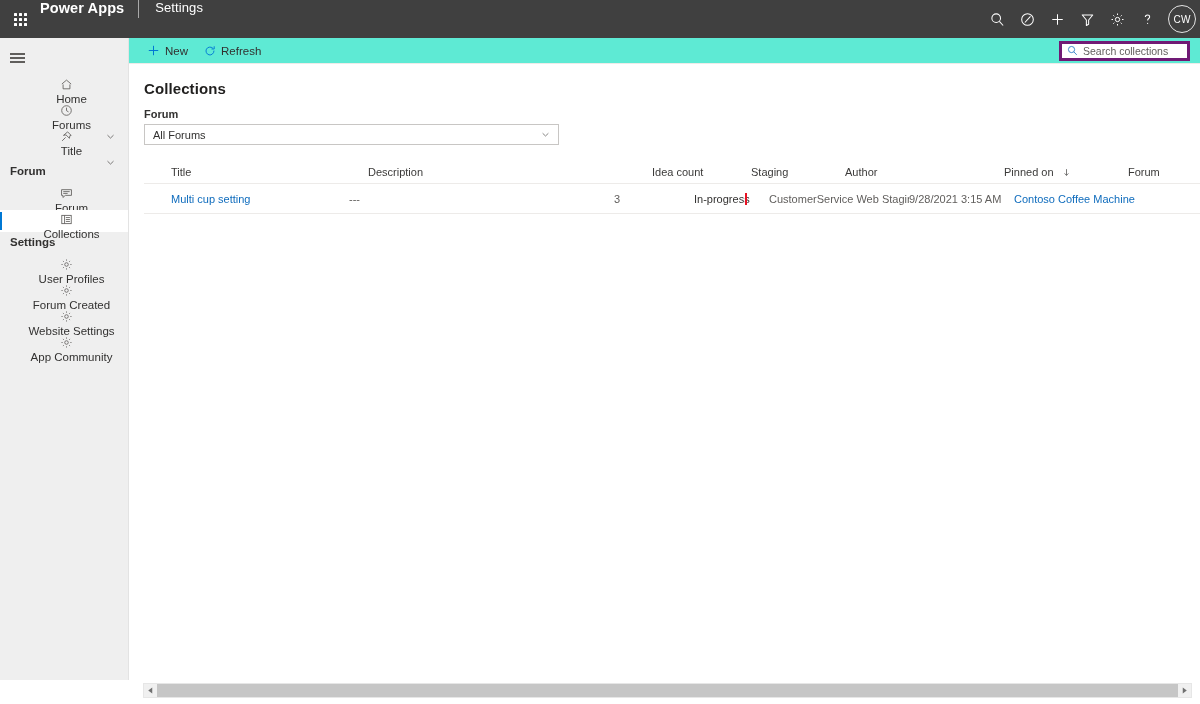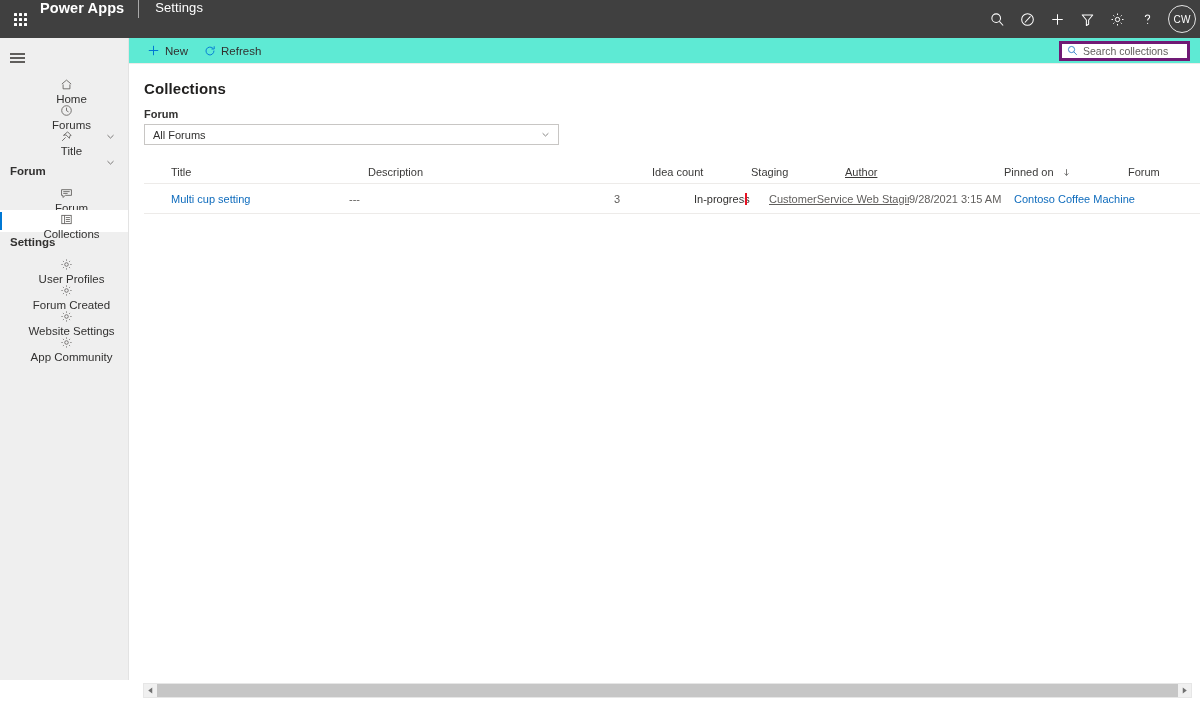--- a/index.html
+++ b/index.html
@@ -162,21 +162,21 @@
     height: 23px; border-bottom: 1px solid #edebe9;
     color: #605e5c;
     gap: 19px;
   }
   .grid-header .cell { font-size: 11px; color: #3b3a39; }
   .cell { padding-right: 10px; overflow: hidden; white-space: nowrap; }
   .c-title { flex: 0 0 205px; padding-left: 27px; }
   .c-desc  { flex: 0 0 265px; }
   .c-idea  { flex: 0 0 80px; }
   .c-status{ flex: 0 0 75px; }
-  .c-author{ flex: 0 0 140px; text-decoration: underline; }
+  .c-author{ flex: 0 0 140px; }
   .c-created{ flex: 0 0 105px; }
   .c-forum { flex: 0 0 160px; }
   .link { color: #0f6cbd; cursor: pointer; }
   .muted { color: #605e5c; }
   .sort-ico { display: inline-block; margin-left: 5px; vertical-align: -1px; }
 
   
   .c-status.highlight {
     position: relative;
   }

